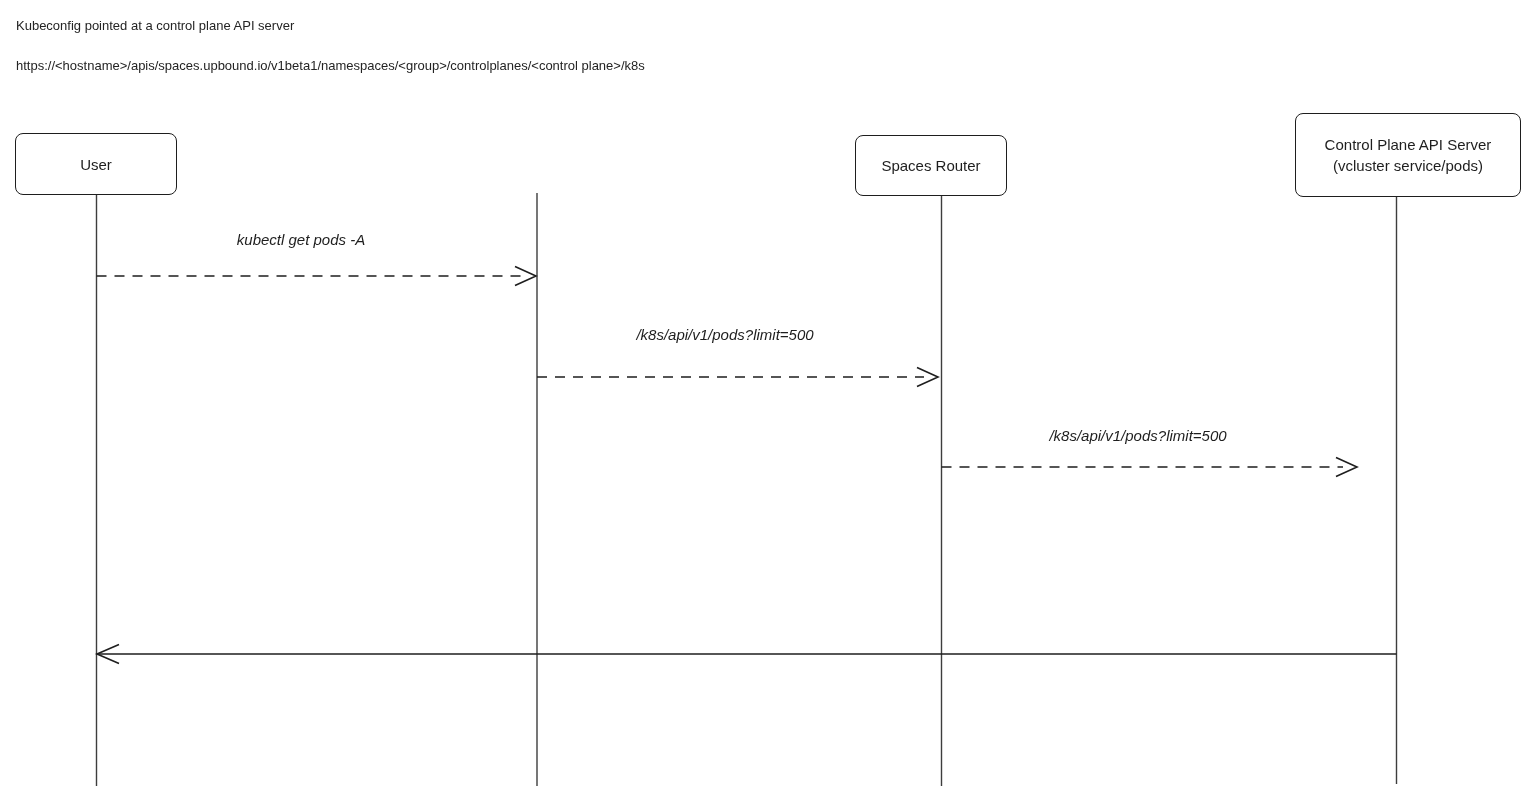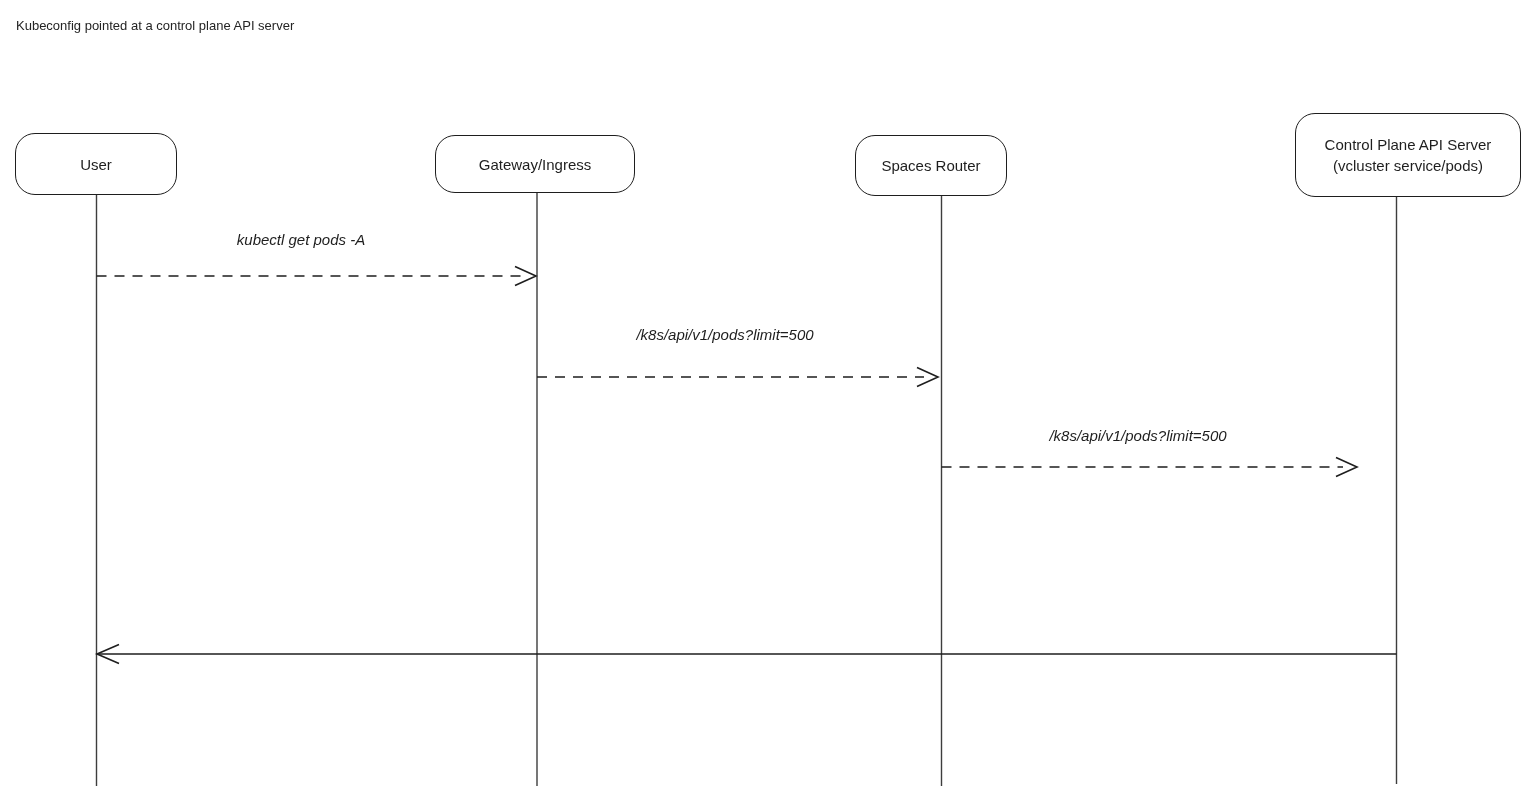--- a/index.html
+++ b/index.html
@@ -23,21 +23,21 @@
   .hdr-line2 { top: 58px; }
   .svg-layer {
     position: absolute;
     left: 0;
     top: 0;
   }
   .actor {
     position: absolute;
     box-sizing: border-box;
     border: 1.6px solid #1e1e1e;
-    border-radius: 20px;
+    border-radius: 8px;
     background: #ffffff;
     display: flex;
     flex-direction: column;
     align-items: center;
     justify-content: center;
     font-size: 15px;
     line-height: 1.4;
     text-align: center;
     color: #1e1e1e;
   }
@@ -56,20 +56,21 @@
   .msg-label-1 { left: 301px;  top: 231px; }
   .msg-label-2 { left: 725px;  top: 326px; }
   .msg-label-3 { left: 1138px; top: 427px; }
 </style>
 </head>
 <body>
 
 <div class="canvas">
 
   <div class="hdr hdr-line1">Kubeconfig pointed at a control plane API server</div>
+  <div class="hdr hdr-line2">https://&lt;hostname&gt;/apis/spaces.upbound.io/v1beta1/namespaces/&lt;group&gt;/controlplanes/&lt;control plane&gt;/k8s</div>
 
   <svg class="svg-layer" width="1532" height="803" viewBox="0 0 1532 803">
 
     <line x1="96.5" y1="195" x2="96.5" y2="786" stroke="#3d3d3d" stroke-width="1.4"></line>
     <line x1="537" y1="193" x2="537" y2="786" stroke="#3d3d3d" stroke-width="1.4"></line>
     <line x1="941.5" y1="196" x2="941.5" y2="786" stroke="#3d3d3d" stroke-width="1.4"></line>
     <line x1="1396.5" y1="197" x2="1396.5" y2="784" stroke="#3d3d3d" stroke-width="1.4"></line>
 
     <g stroke="#1e1e1e" stroke-width="1.6" fill="none">
       <line x1="96.5" y1="276" x2="522" y2="276" stroke-dasharray="10 8"></line>
@@ -89,23 +90,20 @@
     <g stroke="#1e1e1e" stroke-width="1.6" fill="none">
       <line x1="1396.5" y1="654" x2="98" y2="654"></line>
       <path d="M 119 644.5 L 97 654 L 119 663.5"></path>
     </g>
   </svg>
 
   <div class="actor actor-user">
     <span>User</span>
   </div>
 
-  <div class="actor actor-gateway">
-    <span>Gateway/Ingress</span>
-  </div>
 
   <div class="actor actor-spaces">
     <span>Spaces Router</span>
   </div>
 
   <div class="actor actor-controlplane">
     <span>Control Plane API Server</span>
     <span>(vcluster service/pods)</span>
   </div>
 

